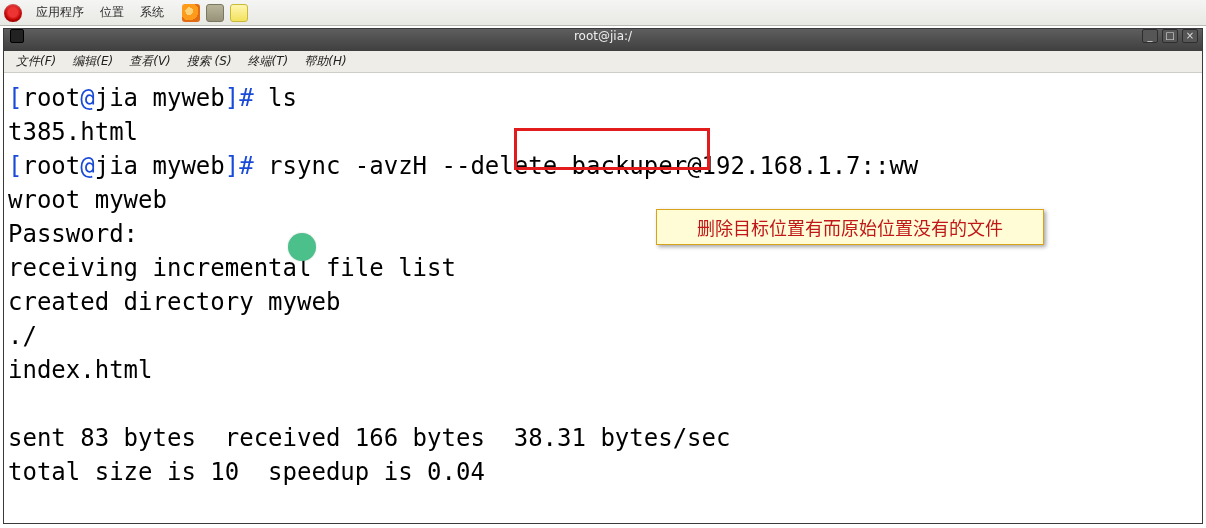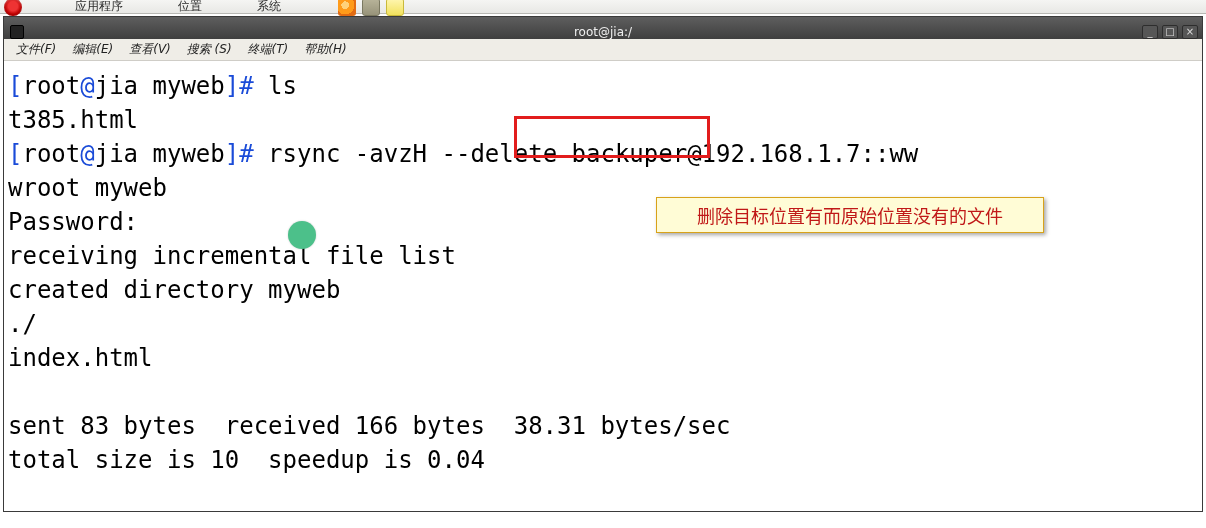--- a/index.html
+++ b/index.html
@@ -1,19 +1,19 @@
 <!DOCTYPE html>
 <html><head>
 <meta charset="utf-8">
 <style>
   * { margin: 0; padding: 0; box-sizing: border-box; }
   html, body { width: 1206px; height: 528px; font-family: "DejaVu Sans", sans-serif; background: #fff; overflow: hidden; }
 
   
-  .top-panel { height: 14px; background: linear-gradient(#f5f5f3, #e8e8e5); border-bottom: 1px solid #b8b8b4; display: flex; align-items: center; font-size: 12px; color: #2a2a2a; padding: 0 4px; position: relative; gap: 39px; }
+  .top-panel { height: 26px; background: linear-gradient(#f5f5f3, #e8e8e5); border-bottom: 1px solid #b8b8b4; display: flex; align-items: center; font-size: 12px; color: #2a2a2a; padding: 0 4px; position: relative; }
   .rh-icon { width: 18px; height: 18px; background: radial-gradient(circle at 50% 45%, #e33 35%, #b00 60%, #600 100%); border-radius: 50% 50% 48% 48%; margin-right: 6px; box-shadow: inset 0 1px 2px rgba(255,255,255,.4); }
   .panel-menu { padding: 0 8px; cursor: default; }
   .panel-icons { display: flex; gap: 6px; margin-left: 10px; }
   .app-icon { width: 18px; height: 18px; border-radius: 3px; }
   .ff-icon { background: radial-gradient(circle at 40% 40%, #ffd27a 0 25%, #ff9b1a 25% 60%, #e26c13 60% 100%); }
   .fm-icon { background: linear-gradient(#b8b49a, #97937a); border:1px solid #7a7860;}
   .np-icon { background: linear-gradient(#fff6b0, #f2e25e); border:1px solid #c9b93a;}
   .panel-spacer { flex: 1; }
   .tray { display: flex; align-items: center; gap: 8px; padding-right: 6px; }
   .tray-icon { width: 16px; height: 16px; }
@@ -21,21 +21,21 @@
   .clock-i:after { content:""; position:absolute; left:50%; top:50%; width:4px; height:1px; background:#888; transform-origin:left; transform:rotate(-30deg);}
   .vol-i  { background: linear-gradient(90deg,#999 40%,transparent 40%); clip-path: polygon(0 35%,40% 35%,80% 5%,80% 95%,40% 65%,0 65%);}
   .net-i  { background: linear-gradient(#9aa,#cdd); border:1px solid #89a; border-radius:2px;}
   .upd-i  { background: linear-gradient(#bcd,#9ab); border-radius:50%; }
   .sep    { width:1px; height:18px; background:#c2c2be; }
   .datetime { font-size: 12px; white-space: nowrap; }
   .user    { font-size: 12px; padding-left:4px;}
 
   
   .term-window { margin: 2px 3px 0 3px; border: 1px solid #3a3a3a; display: flex; flex-direction: column; height: 496px; }
-  .titlebar { height: 22px; background: linear-gradient(#5e5e5e, #3f3f3f); color: #eee; font-size: 12px; display: flex; align-items: flex-end; position: relative; }
+  .titlebar { height: 22px; background: linear-gradient(#5e5e5e, #3f3f3f); color: #eee; font-size: 12px; display: flex; align-items: flex-start; position: relative; }
   .titlebar .icon { width:14px; height:14px; margin:0 6px; background:#222; border:1px solid #000; border-radius:2px;}
   .titlebar .title { position:absolute; left:50%; transform:translateX(-50%); }
   .win-btns { margin-left:auto; display:flex; gap:4px; padding-right:4px;}
   .win-btn { width:16px; height:14px; background:#565656; border:1px solid #2d2d2d; color:#ddd; font-size:10px; line-height:12px; text-align:center; border-radius:2px;}
   .menubar { height: 22px; background: #efede7; border-bottom: 1px solid #cfcdc7; display: flex; align-items: center; font-size: 12px; color: #222; padding-left: 4px;}
   .menubar .menu-item { padding: 0 8px; font-style: italic; }
 
   
   .term-body { flex: 1; background: #fff; position: relative; font-family: "DejaVu Sans Mono", monospace; font-size: 24px; line-height: 34px; color: #000; white-space: pre; padding: 2px 4px; overflow: hidden; margin-top: 6px;}
   .blue { color: #1a4bd8; }

